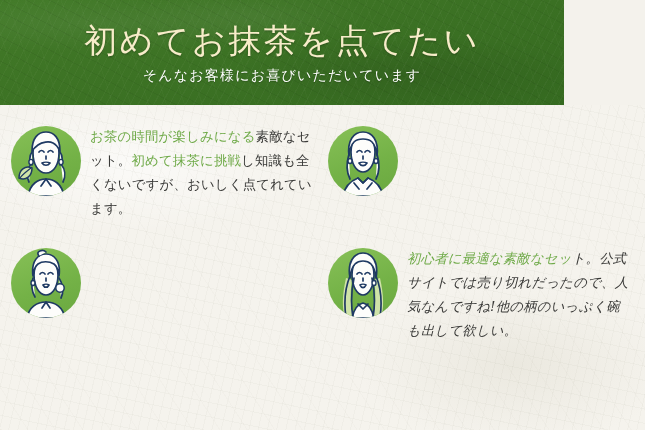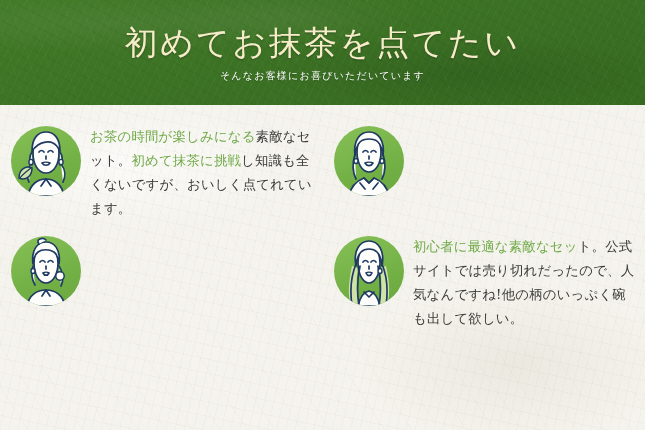--- a/index.html
+++ b/index.html
@@ -7,21 +7,21 @@
   body {
     font-family:"Liberation Serif", serif;
     background:#f4f2ec;
     overflow:hidden;
     position:relative;
   }
 
   
   .header {
     position:relative;
-    width:645px; height:105px;
+    width:564px; height:105px;
     background:
       radial-gradient(ellipse 60% 40% at 18% 22%, rgba(255,255,255,.05), transparent 70%),
       radial-gradient(ellipse 45% 55% at 72% 70%, rgba(0,0,0,.10), transparent 70%),
       radial-gradient(ellipse 30% 40% at 45% 15%, rgba(255,255,255,.04), transparent 70%),
       linear-gradient(165deg,#427a28 0%,#3c7224 45%,#356a20 100%);
     overflow:hidden;
   }
   .header::before{
     content:"";
     position:absolute; inset:-20%;
@@ -43,21 +43,21 @@
     font-family:"DejaVu Serif", serif;
     font-size:33px;
     letter-spacing:2.5px;
     color:#f7ecc9;
     text-shadow:0 1px 2px rgba(0,0,0,.28);
     white-space:nowrap;
     line-height:1.25;
   }
   .subtitle {
     font-family:"DejaVu Serif", serif;
-    font-size:10px;
+    font-size:14px;
     letter-spacing:1.2px;
     color:#ffffff;
     text-shadow:0 1px 1px rgba(0,0,0,.22);
     white-space:nowrap;
     margin-top:4px;
   }
 
   
   .body-area{
     position:relative;
@@ -77,20 +77,21 @@
     pointer-events:none;
   }
 
   .grid{
     position:relative; z-index:2;
     display:grid;
     grid-template-columns:305px 305px;
     grid-template-rows:auto auto;
     column-gap:18px;
     padding:19px 8px 0 11px;
+    gap:12px;
   }
 
   .card{ display:flex; align-items:flex-start; gap:9px; }
 
   .avatar{
     flex:0 0 auto;
     width:70px; height:70px;
     border-radius:50%;
     background:linear-gradient(160deg,#87c057 0%,#74b247 55%,#6aa840 100%);
     overflow:hidden;
@@ -188,21 +189,21 @@
             <path d="M37 26 C38.5 24 40.5 24 42 26"></path>
             <path d="M32 37 C33.5 40 36.5 40 38 37 C36.5 36 33.5 36 32 37 Z" fill="#fdfdfb"></path>
             <path d="M35 30 L35 33"></path>
           </g>
           <circle cx="49" cy="40" r="4.2" fill="#fdfdfb" stroke="#1f3a63" stroke-width="1.5"></circle>
           <ellipse cx="22" cy="35" rx="2" ry="2.5" fill="#fdfdfb" stroke="#1f3a63" stroke-width="1.4"></ellipse>
         </svg>
       </div>
     </div>
 
-    <div class="card" style="margin-top:14px;">
+    <div class="card" style="margin-top:14px;font-style:italic;">
       <div class="avatar">
         <svg viewBox="0 0 70 70" xmlns="http://www.w3.org/2000/svg">
           <path d="M18 30 C14 48 14 60 17 70 L26 70 C22 58 22 44 24 32 Z" fill="#cfe3a8"></path>
           <path d="M52 30 C56 48 56 60 53 70 L44 70 C48 58 48 44 46 32 Z" fill="#cfe3a8"></path>
           <g fill="none" stroke="#1f3a63" stroke-width="1.7" stroke-linecap="round" stroke-linejoin="round">
             <path d="M24 70 C26 61 30 56 35 55 C40 56 44 61 46 70 Z" fill="#fdfdfb"></path>
             <path d="M30 56 L35 61 L40 56"></path>
             <path d="M24 27 C24 16 29 10 35 10 C41 10 46 16 46 27 C46 38 41 47 35 47 C29 47 24 38 24 27 Z" fill="#fdfdfb"></path>
             <path d="M22 30 C19 14 26 5 35 5 C44 5 51 14 48 30 C48 30 47 20 43 16 C39 12 31 12 27 16 C23 20 22 30 22 30 Z" fill="#fdfdfb"></path>
             <path d="M22 28 C17 40 16 56 18 70"></path>

